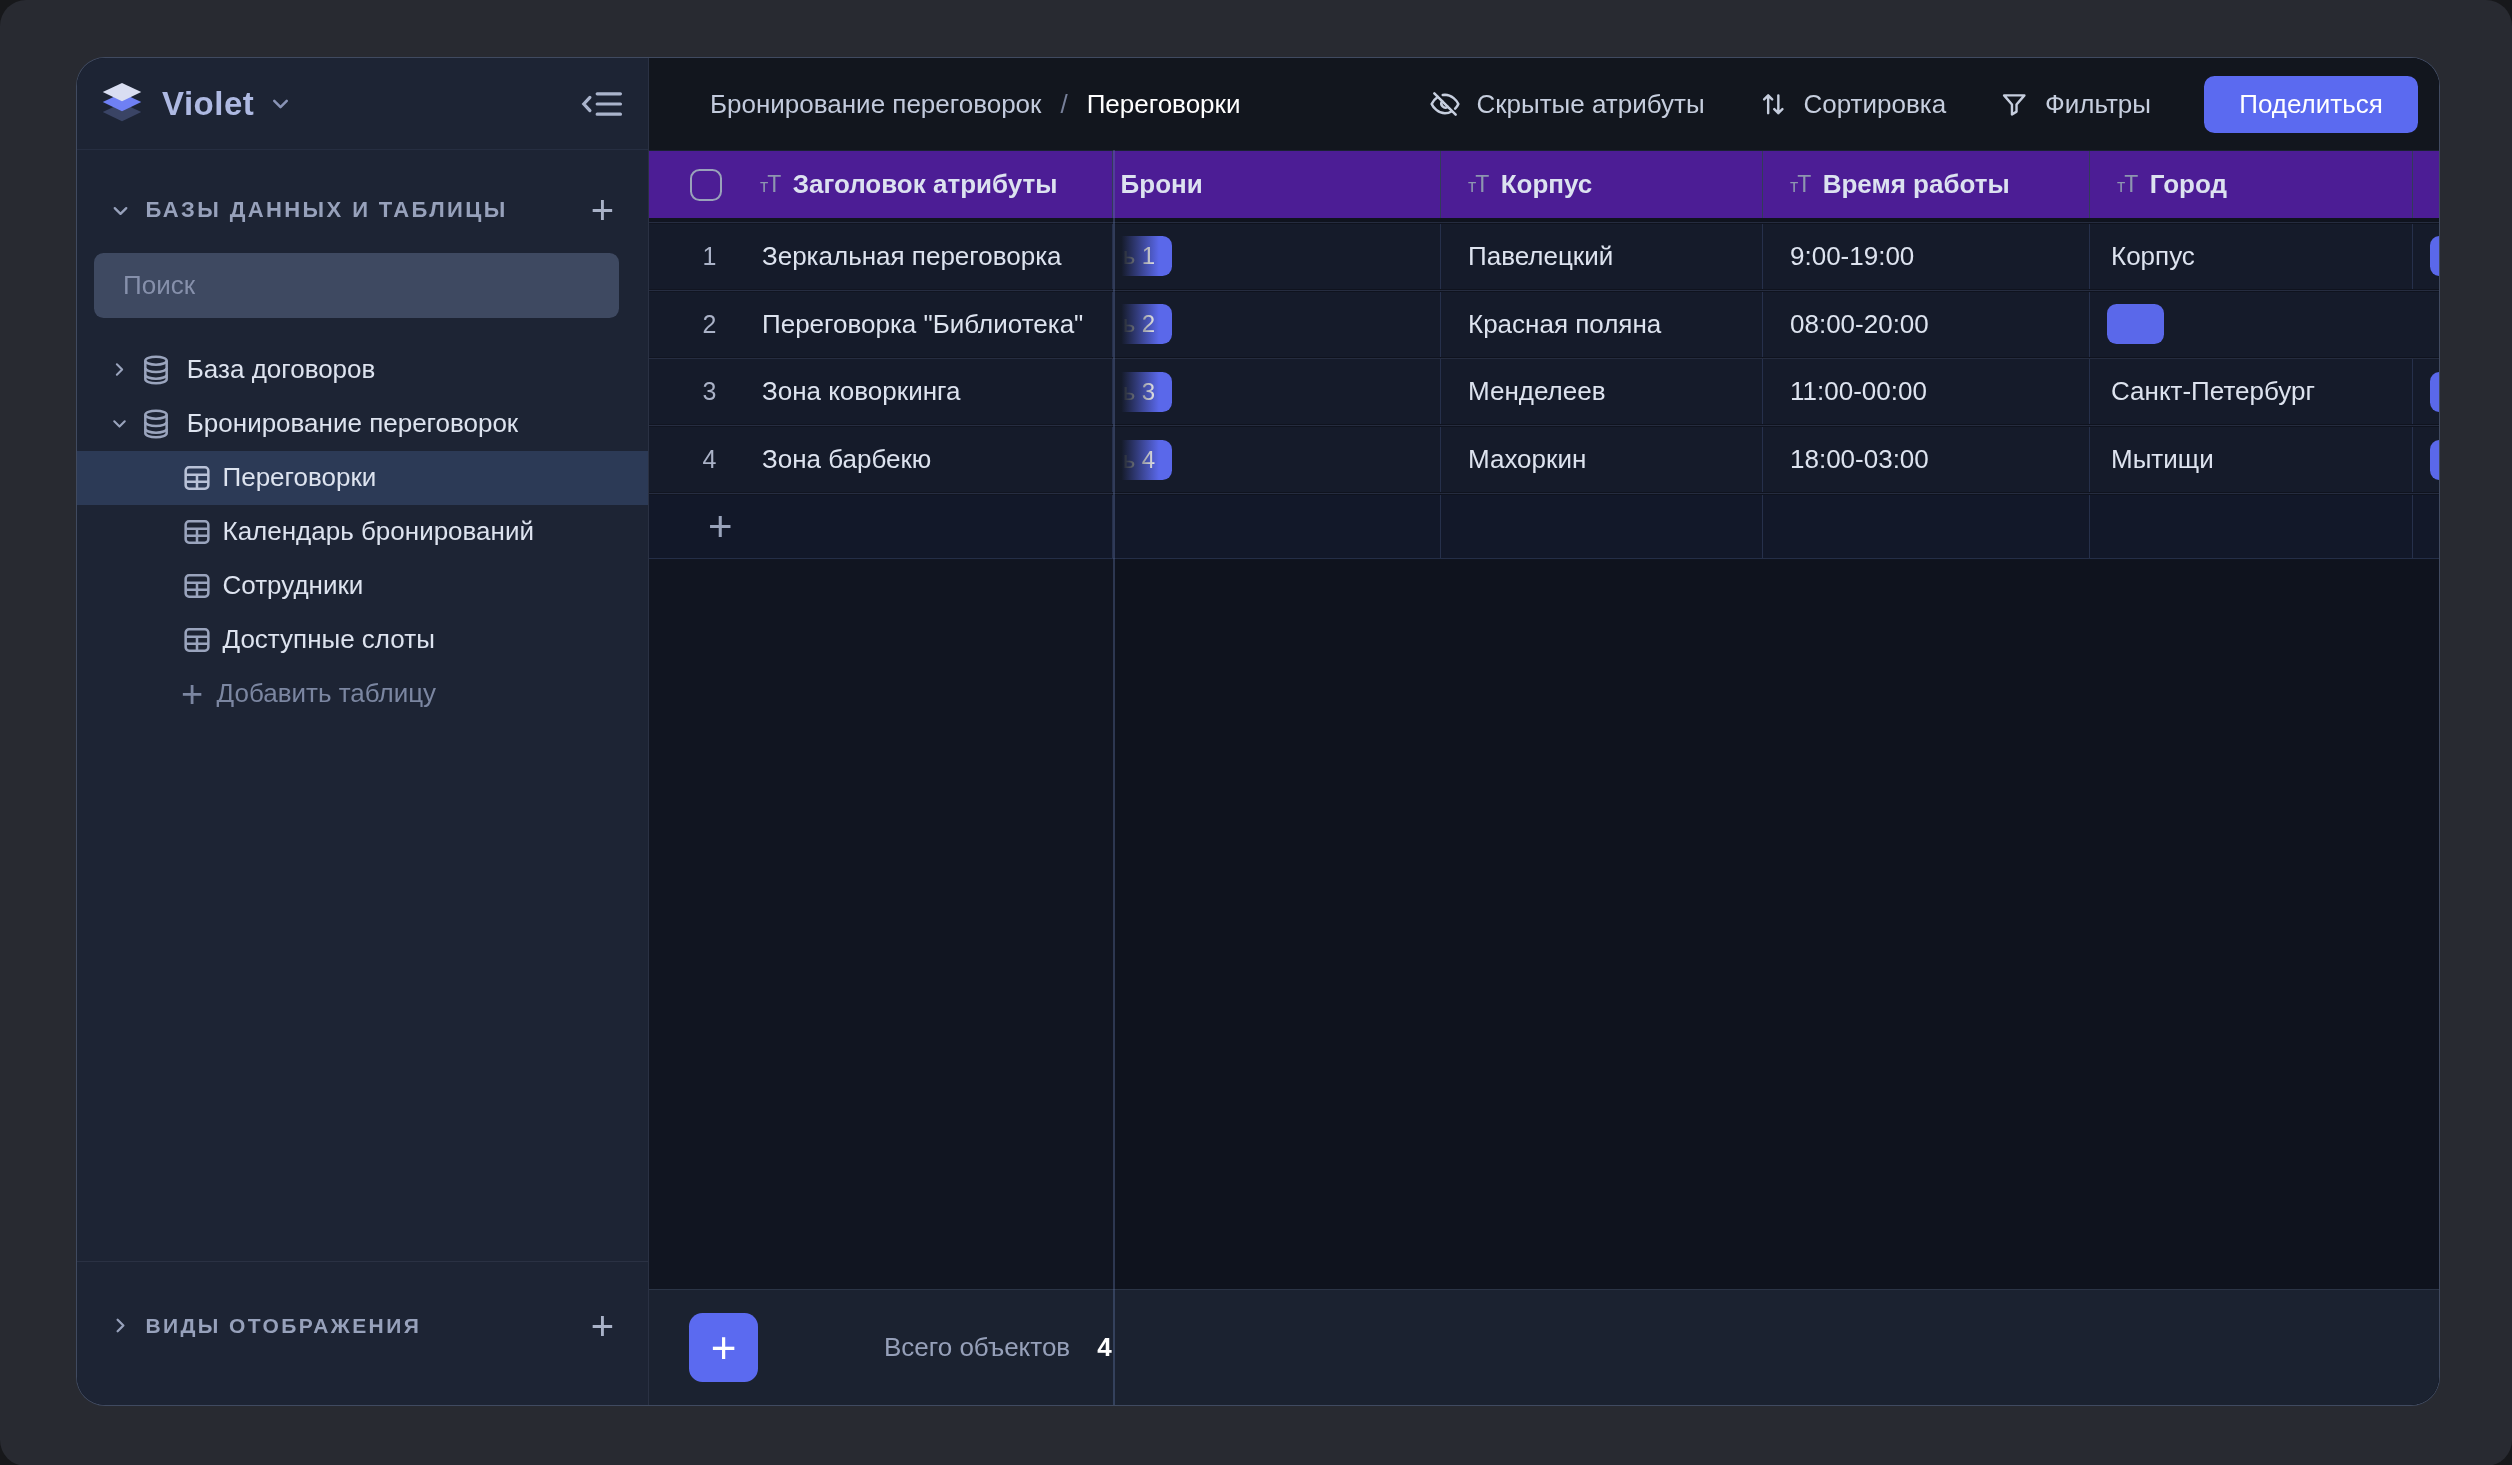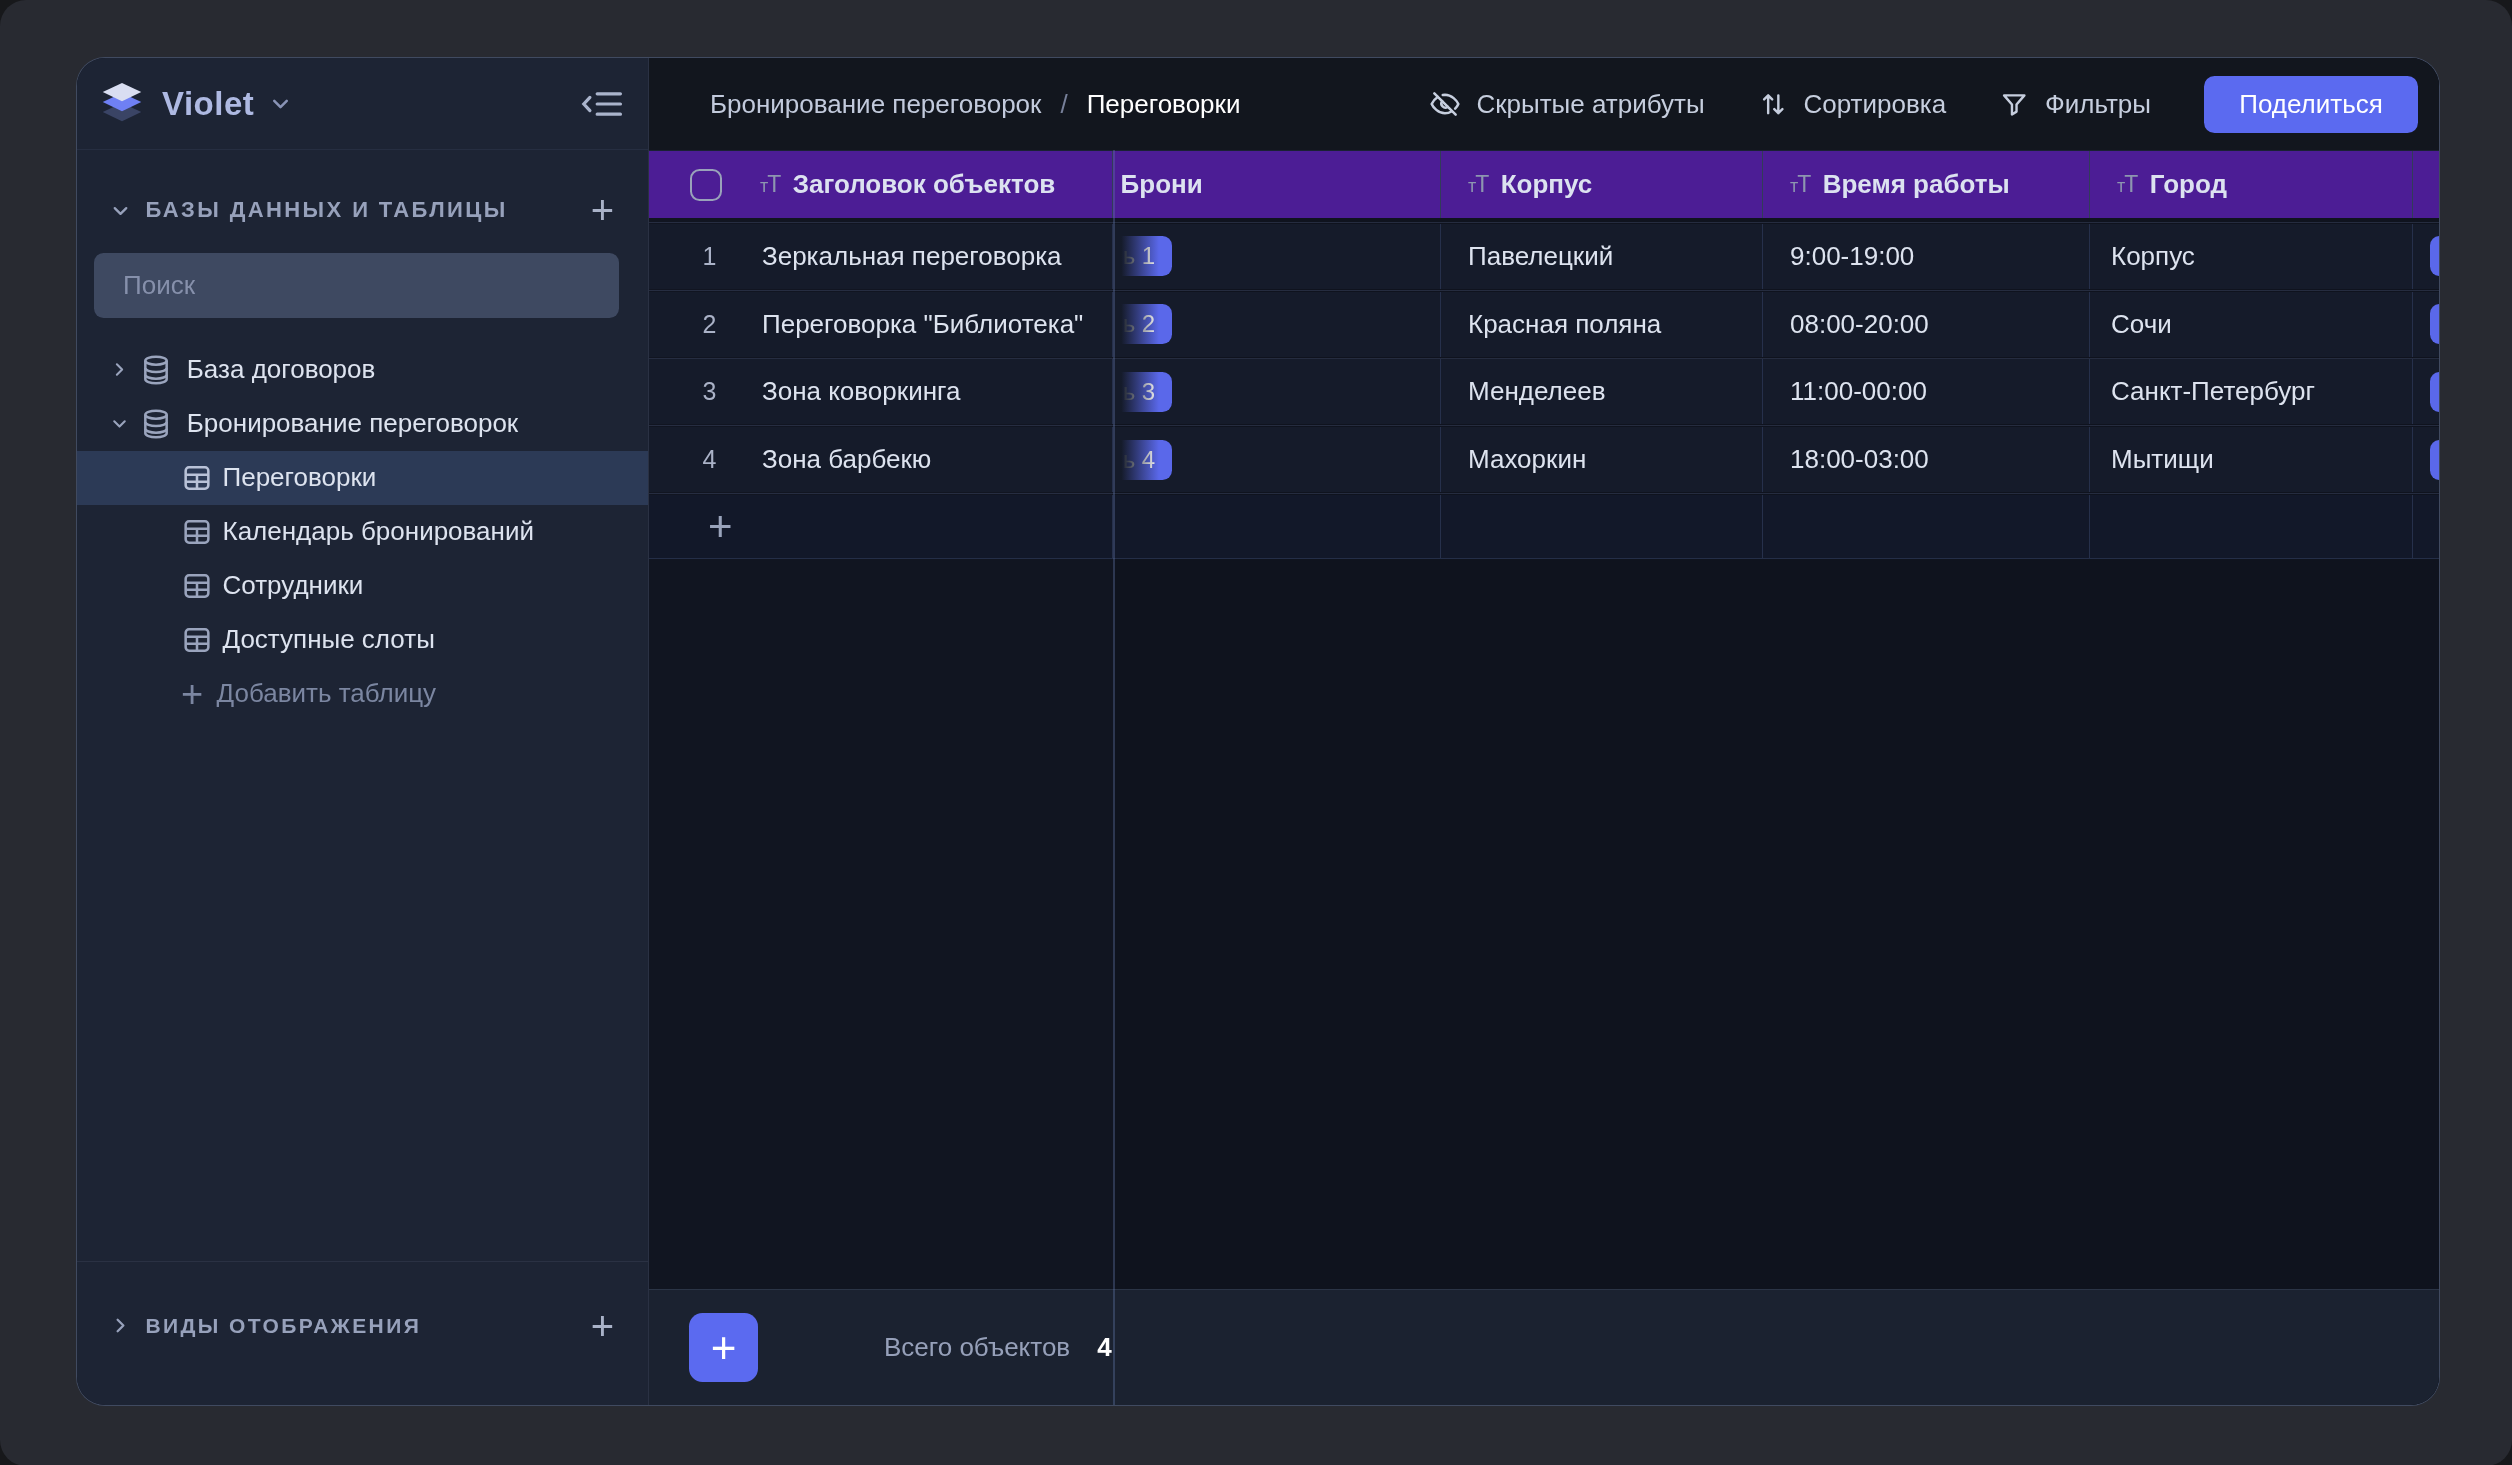--- a/index.html
+++ b/index.html
@@ -239,21 +239,21 @@
           <button class="share-btn">Поделиться</button>
         </div>
       </div>
 
       <div class="table-wrap">
 
         <div class="grid-header">
           <div class="gh-cell w1">
             <span class="hdr-checkbox"></span>
             <span class="type-icon ml40"><span class="tt-small">т</span>Т</span>
-            <span class="gh-label">Заголовок объектов</span>
+            <span class="gh-label">Заголовок атрибуты</span>
           </div>
           <div class="gh-cell w2">
             <span class="gh-label clipped">Брони</span>
           </div>
           <div class="gh-cell w3">
             <span class="type-icon ml28"><span class="tt-small">т</span>Т</span>
             <span class="gh-label">Корпус</span>
           </div>
           <div class="gh-cell w4">
             <span class="type-icon ml28"><span class="tt-small">т</span>Т</span>
@@ -287,21 +287,20 @@
           <div class="t-cell w1">
             <span class="row-num">2</span>
             <span class="row-title">Переговорка "Библиотека"</span>
           </div>
           <div class="t-cell w2 c-book">
             <span class="chip">Бронь 2</span>
             <span class="chip-fade"></span>
           </div>
           <div class="t-cell w3 cell-pad">Красная поляна</div>
           <div class="t-cell w4 cell-pad">08:00-20:00</div>
-          <div class="t-cell w5 cell-city">Сочи</div>
           <div class="t-cell w6 c-last">
               <span class="chip-sliver"></span>
             </div>
         </div>
 
         <div class="t-row">
           <div class="t-cell w1">
             <span class="row-num">3</span>
             <span class="row-title">Зона коворкинга</span>
           </div>

